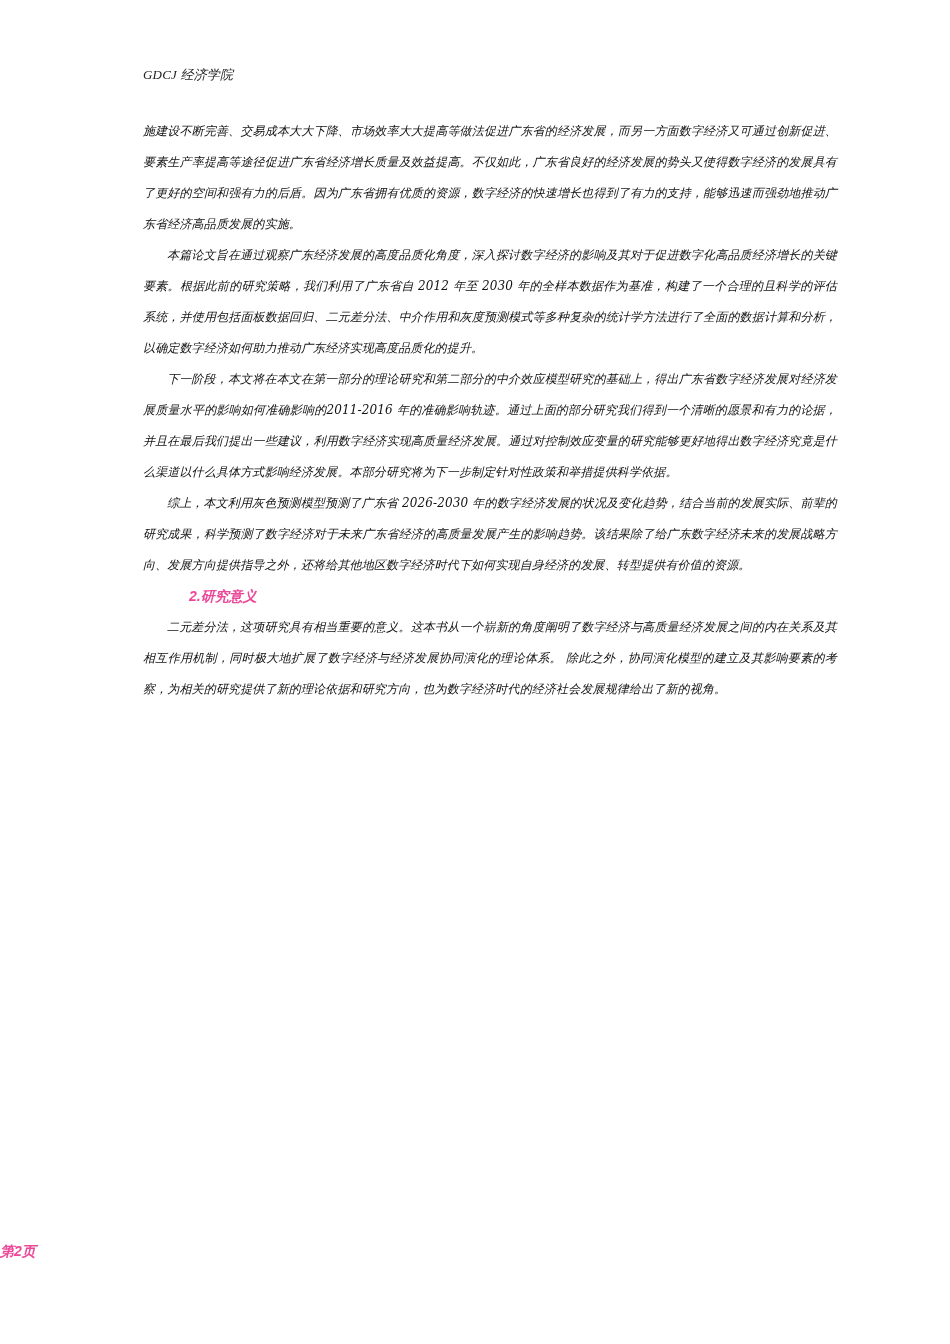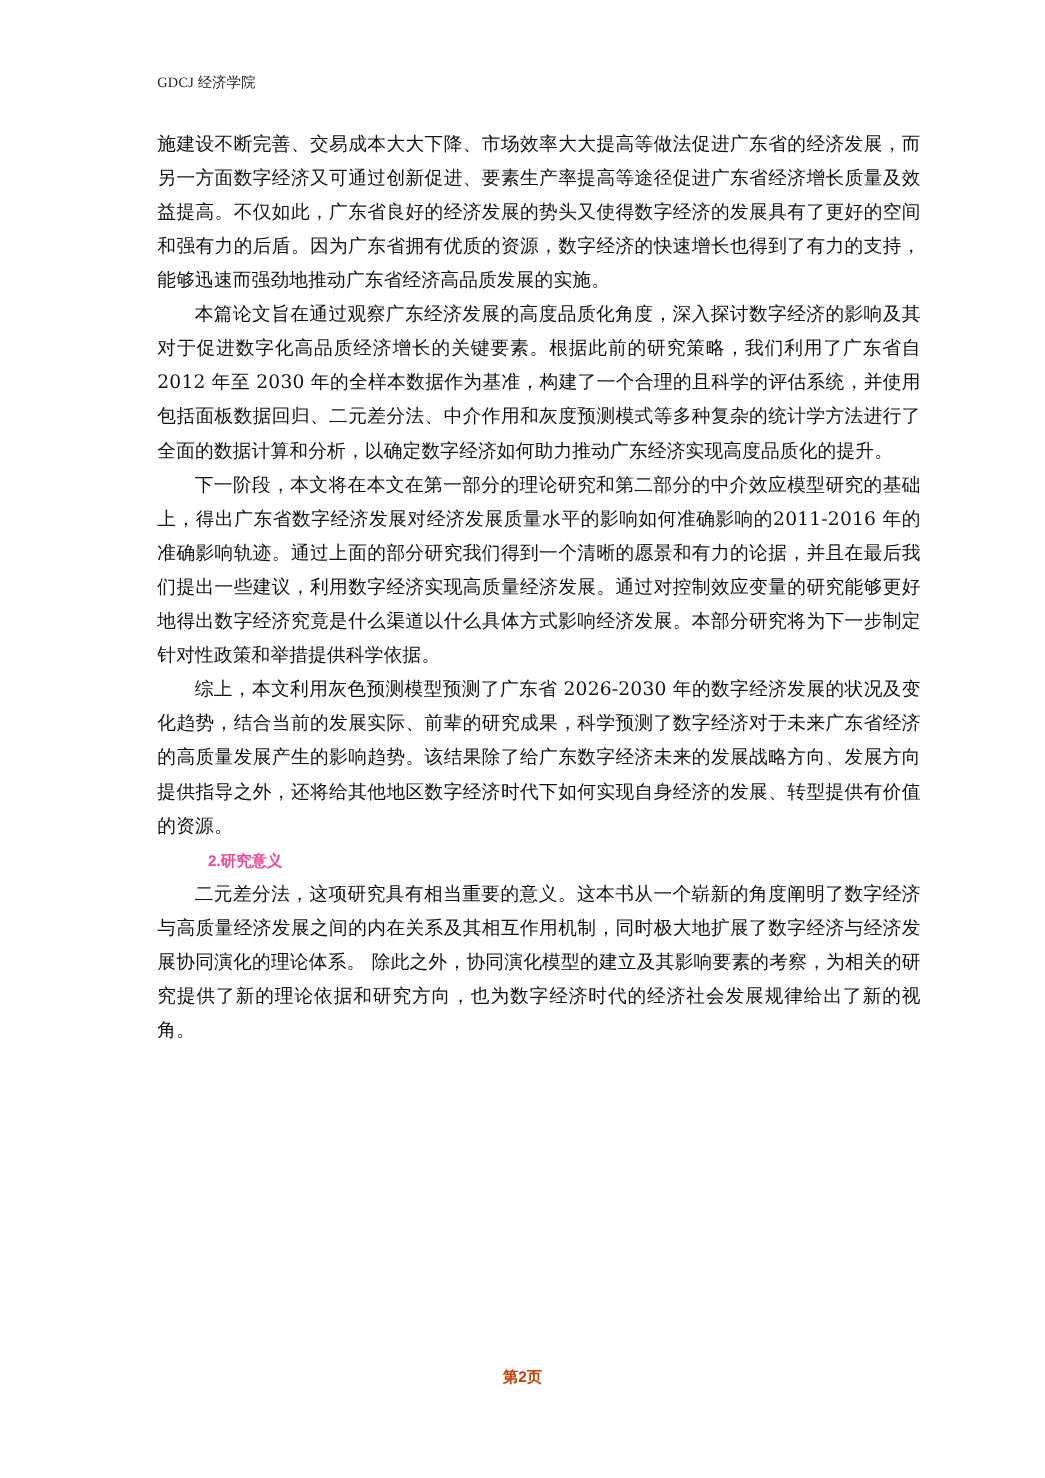--- a/index.html
+++ b/index.html
@@ -14,39 +14,40 @@
     overflow: hidden;
     font-family: "DejaVu Serif", "Liberation Serif", serif;
     color: #111111;
   }
   .page {
     position: absolute;
     left: 0; top: 0;
     width: 924px;
     height: 1344px;
     background: #ffffff;
+    font-style: italic;
   }
   .header {
     position: absolute;
     left: 143px;
     top: 66px;
     font-size: 13px;
     font-family: "Liberation Serif", "DejaVu Serif", serif;
     color: #222;
     letter-spacing: 0.2px;
   }
   .body-text {
     position: absolute;
     left: 143px;
     top: 116px;
     width: 694px;
   }
   .para {
     margin: 0;
-    font-size: 17px;
+    font-size: 12px;
     line-height: 31px;
     text-align: justify;
     text-justify: inter-character;
     letter-spacing: 0.15px;
   }
   .para.indent {
     text-indent: 2em;
   }
   .section-heading {
     margin: 0;
@@ -55,25 +56,25 @@
     font-size: 14px;
     line-height: 31px;
     height: 31px;
     color: #ec4899;
   }
   .footer {
     position: absolute;
     left: 0;
     width: 950px;
     top: 1243px;
-    text-align: center;
+    text-align: left;
     font-family: "Liberation Sans", "DejaVu Sans", sans-serif;
     font-weight: bold;
     font-size: 14px;
-    color: #c2410c;
+    color: #ec4899;
   }
 </style>
 </head>
 <body>
 
 <div class="page">
 
   <div class="header">GDCJ 经济学院</div>
 
   <div class="body-text">

